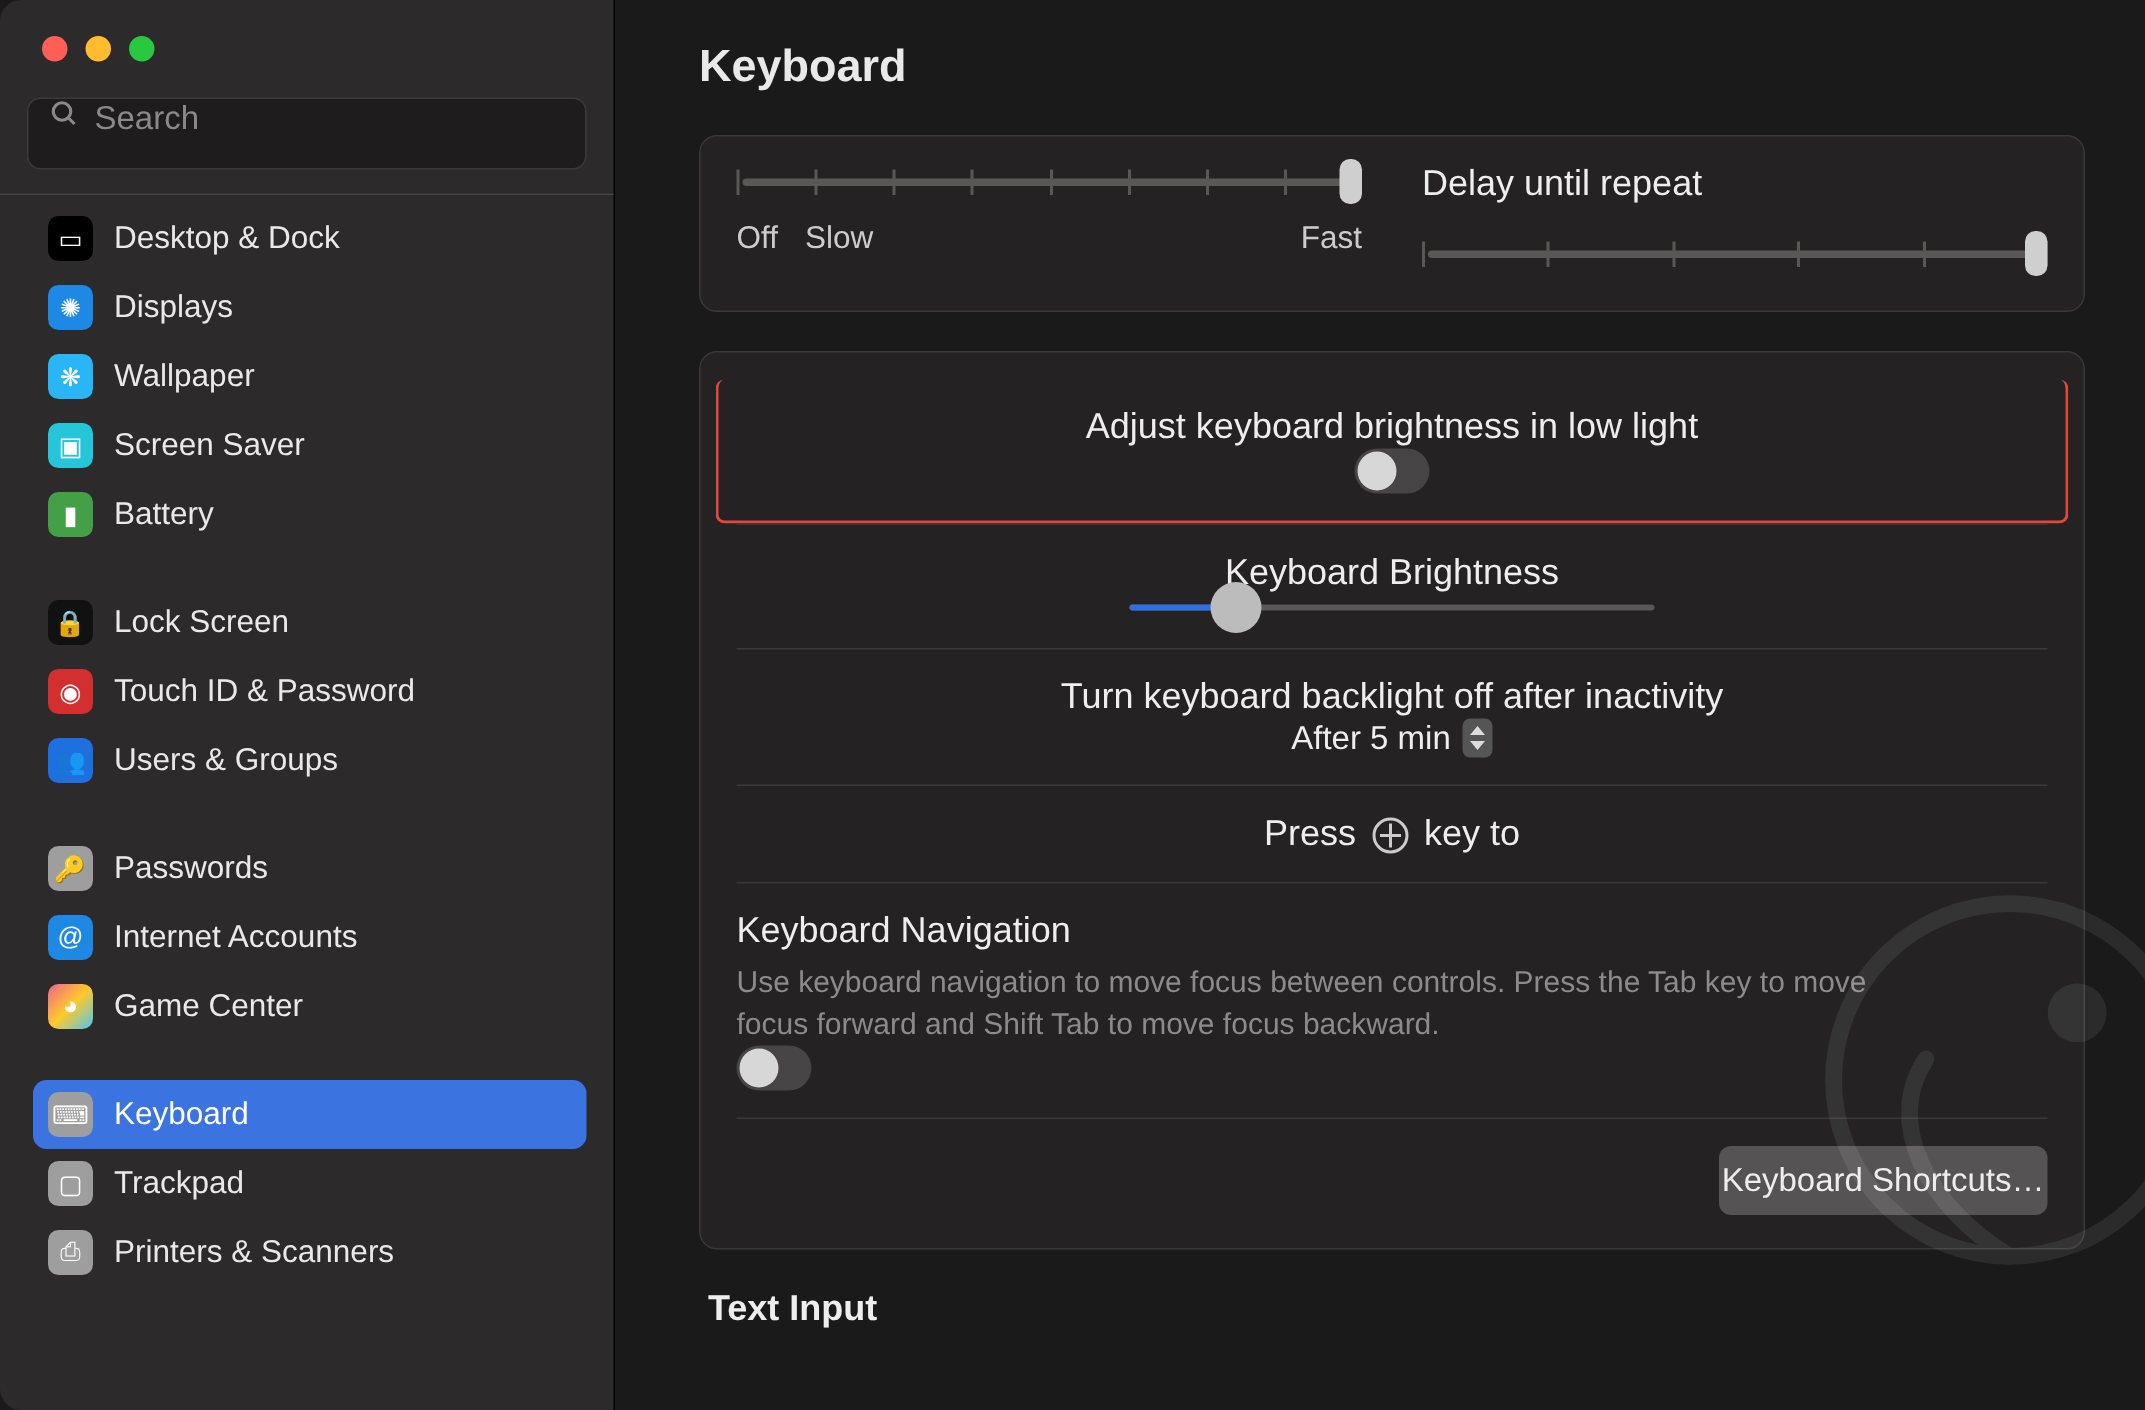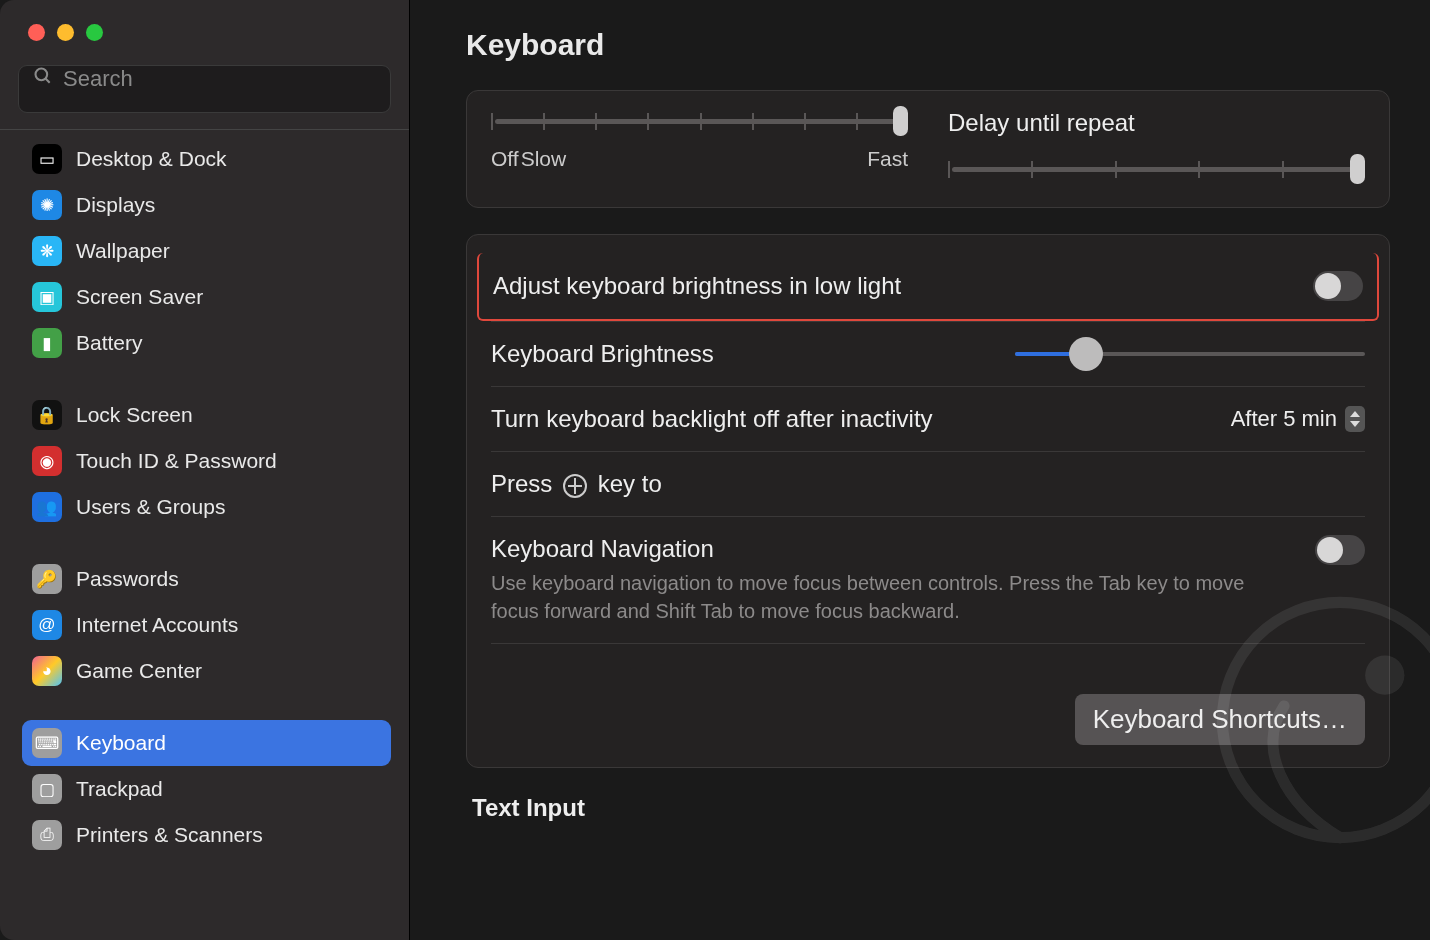--- a/index.html
+++ b/index.html
@@ -151,20 +151,21 @@
     font-size: 21px;
     color: #ccc;
     margin-top: 10px;
   }
   .slider-labels.three { }
   .row {
     display: flex;
     align-items: center;
     padding: 18px 0;
     border-top: 1px solid #3a3838;
+    flex-direction: column;
   }
   .row:first-of-type { border-top: none; }
   .row-label {
     font-size: 24px;
     color: #eee;
     flex: 1;
   }
   .row-sublabel {
     font-size: 20px;
     color: #8c8a8a;
@@ -221,24 +222,23 @@
     width: 20px; height: 26px;
     background: #555; border-radius: 5px;
     justify-content: center; align-items: center;
     font-size: 10px; line-height: 10px; color: #ddd;
   }
   .btn {
     background: #565354;
     color: #eee;
     border: none;
     border-radius: 8px;
-    padding: 10px 18px;
-    font-size: 26px;
+    padding: 10px 2px;
+    font-size: 22px;
     cursor: pointer;
-    margin-top: 32px;
   }
   .btn-row {
     display: flex; justify-content: flex-end;
     padding: 18px 0 0 0;
     border-top: 1px solid #3a3838;
   }
   .section-heading {
     font-size: 24px; font-weight: 700; color: #eee;
     margin: 12px 0 6px 6px;
   }
@@ -362,21 +362,21 @@
           <div class="tick" style="left:25%"></div>
           <div class="tick" style="left:37.5%"></div>
           <div class="tick" style="left:50%"></div>
           <div class="tick" style="left:62.5%"></div>
           <div class="tick" style="left:75%"></div>
           <div class="tick" style="left:87.5%"></div>
           <div class="tick" style="left:calc(100% - 2px)"></div>
           <div class="slider-thumb" style="left:calc(100% - 15px)"></div>
         </div>
         <div class="slider-labels three">
-          <span style="display:flex; gap:2px;">
+          <span style="display:flex; gap:18px;">
             <span>Off</span>
             <span>Slow</span>
           </span>
           <span>Fast</span>
         </div>
       </div>
       <div class="slider-group">
         <div class="slider-title">Delay until repeat</div>
         <div class="slider-track-wrap">
           <div class="slider-track"></div>

